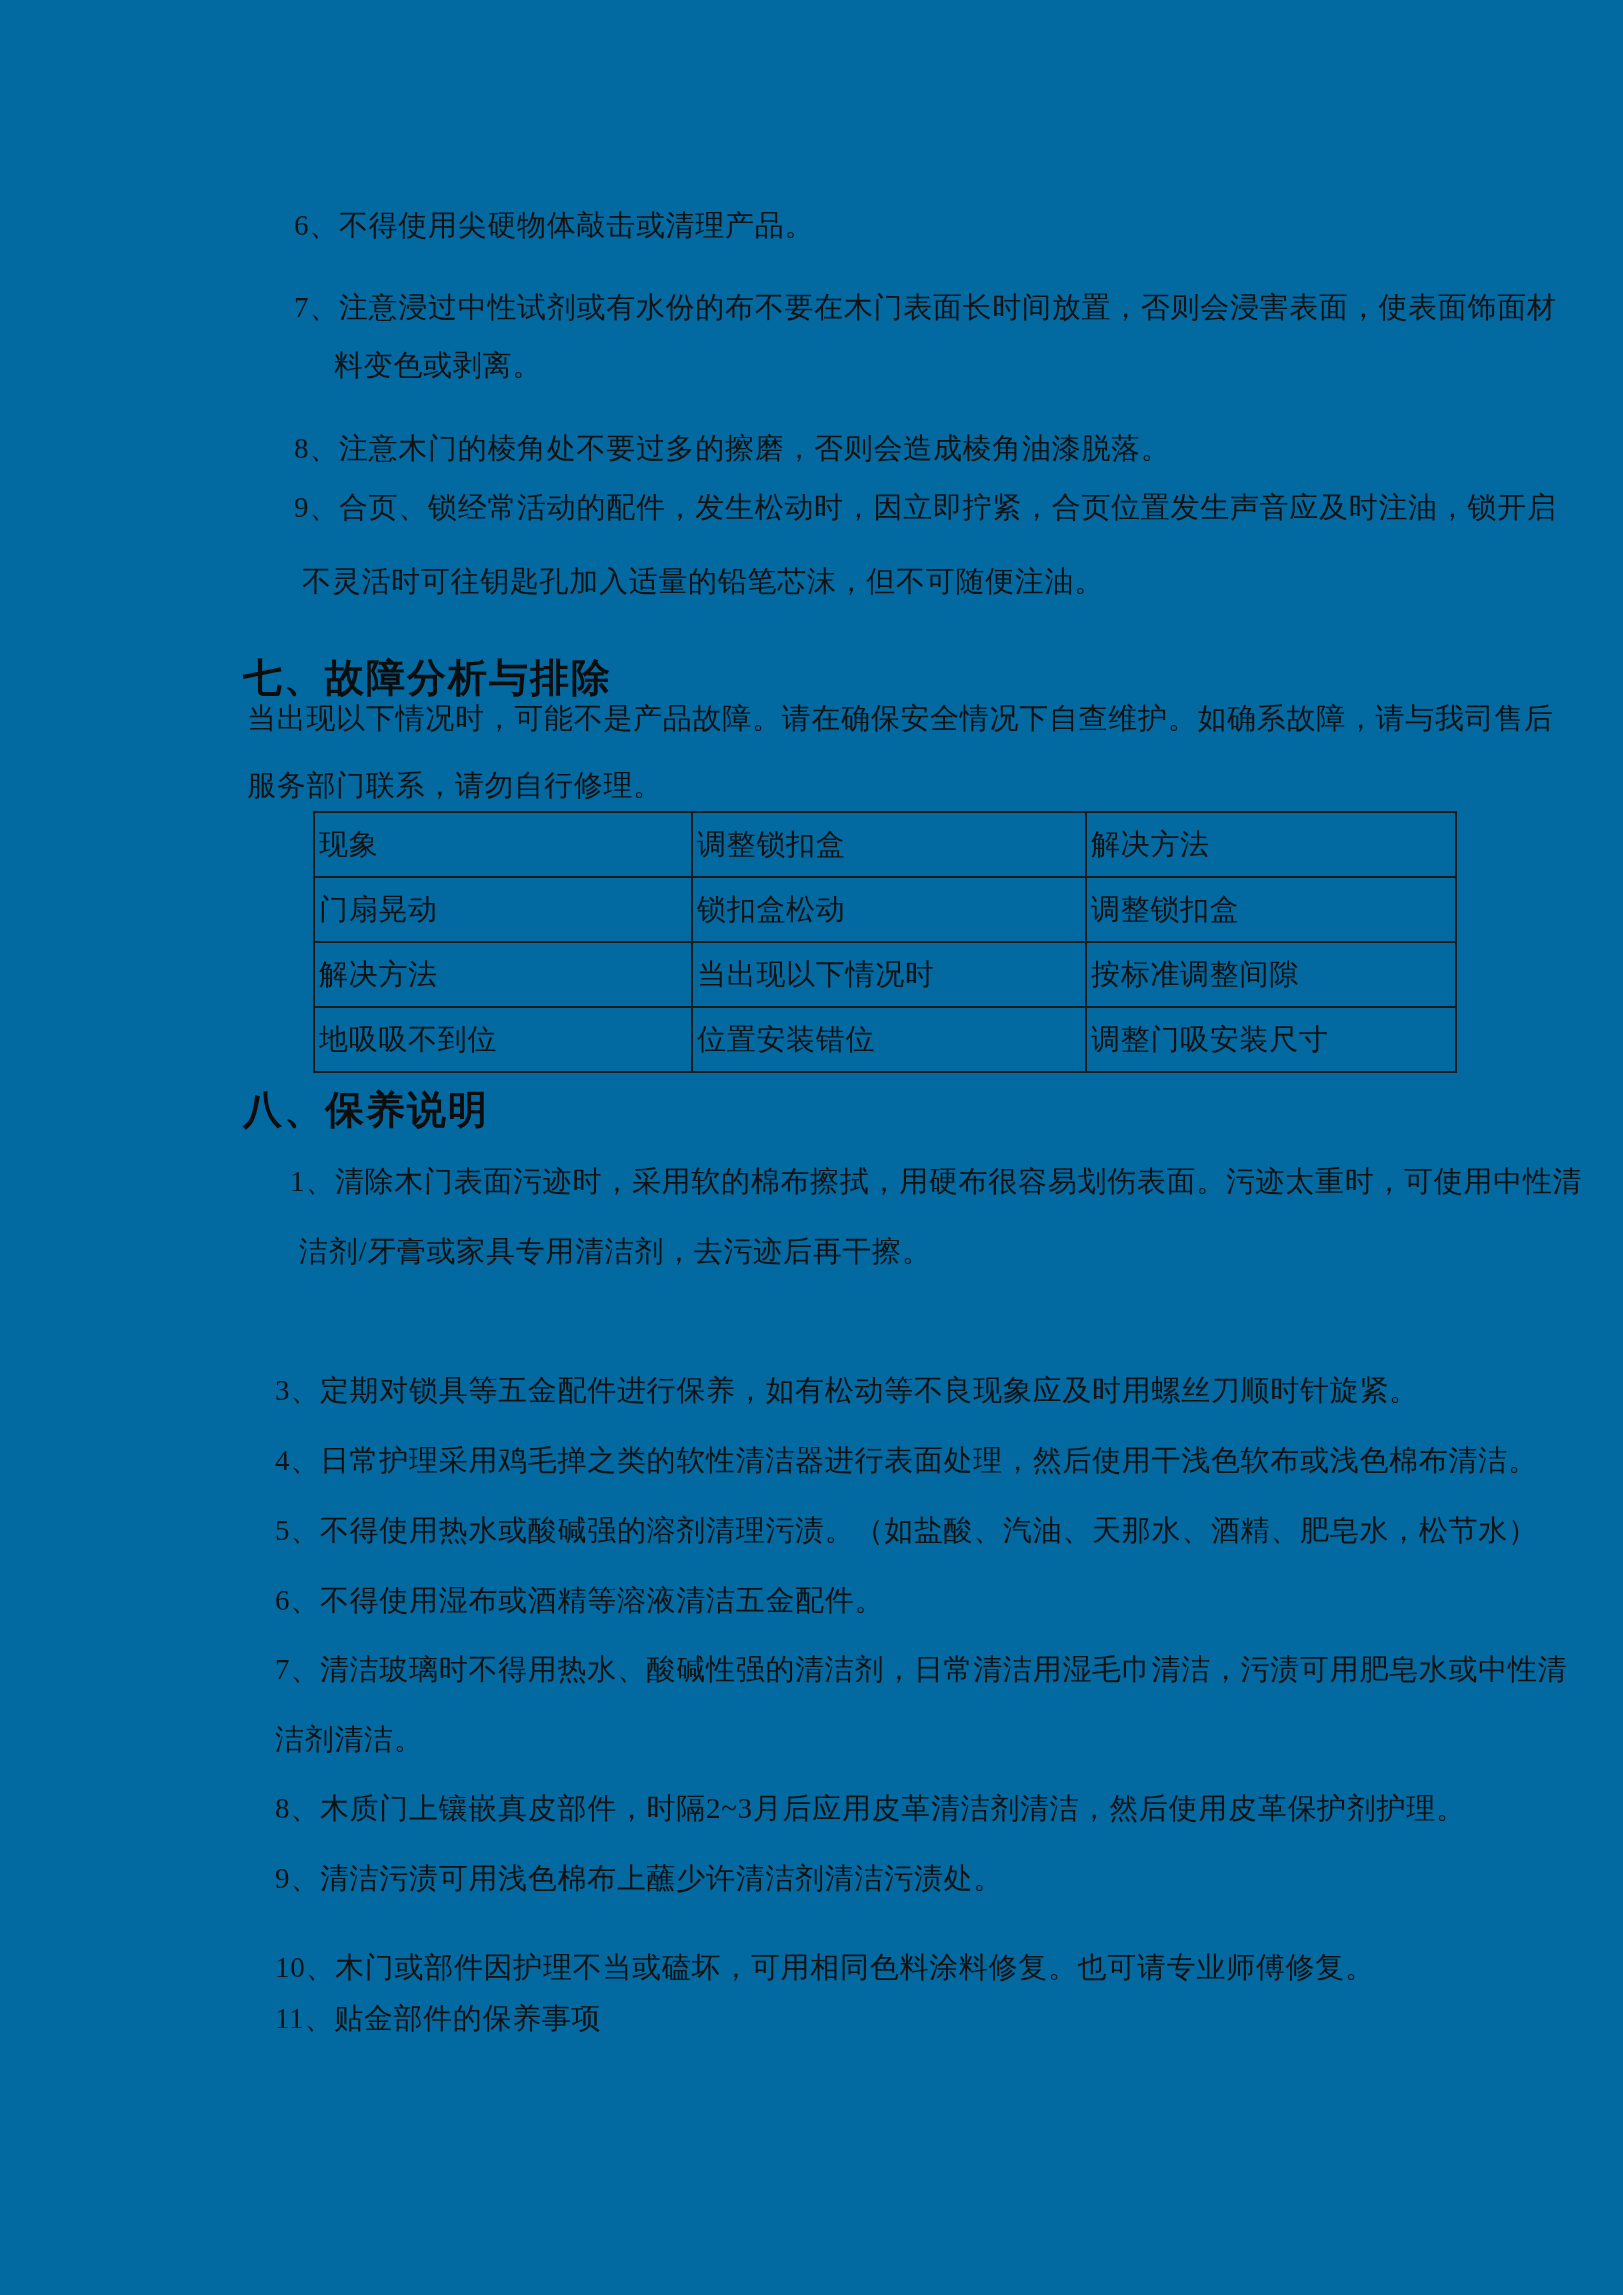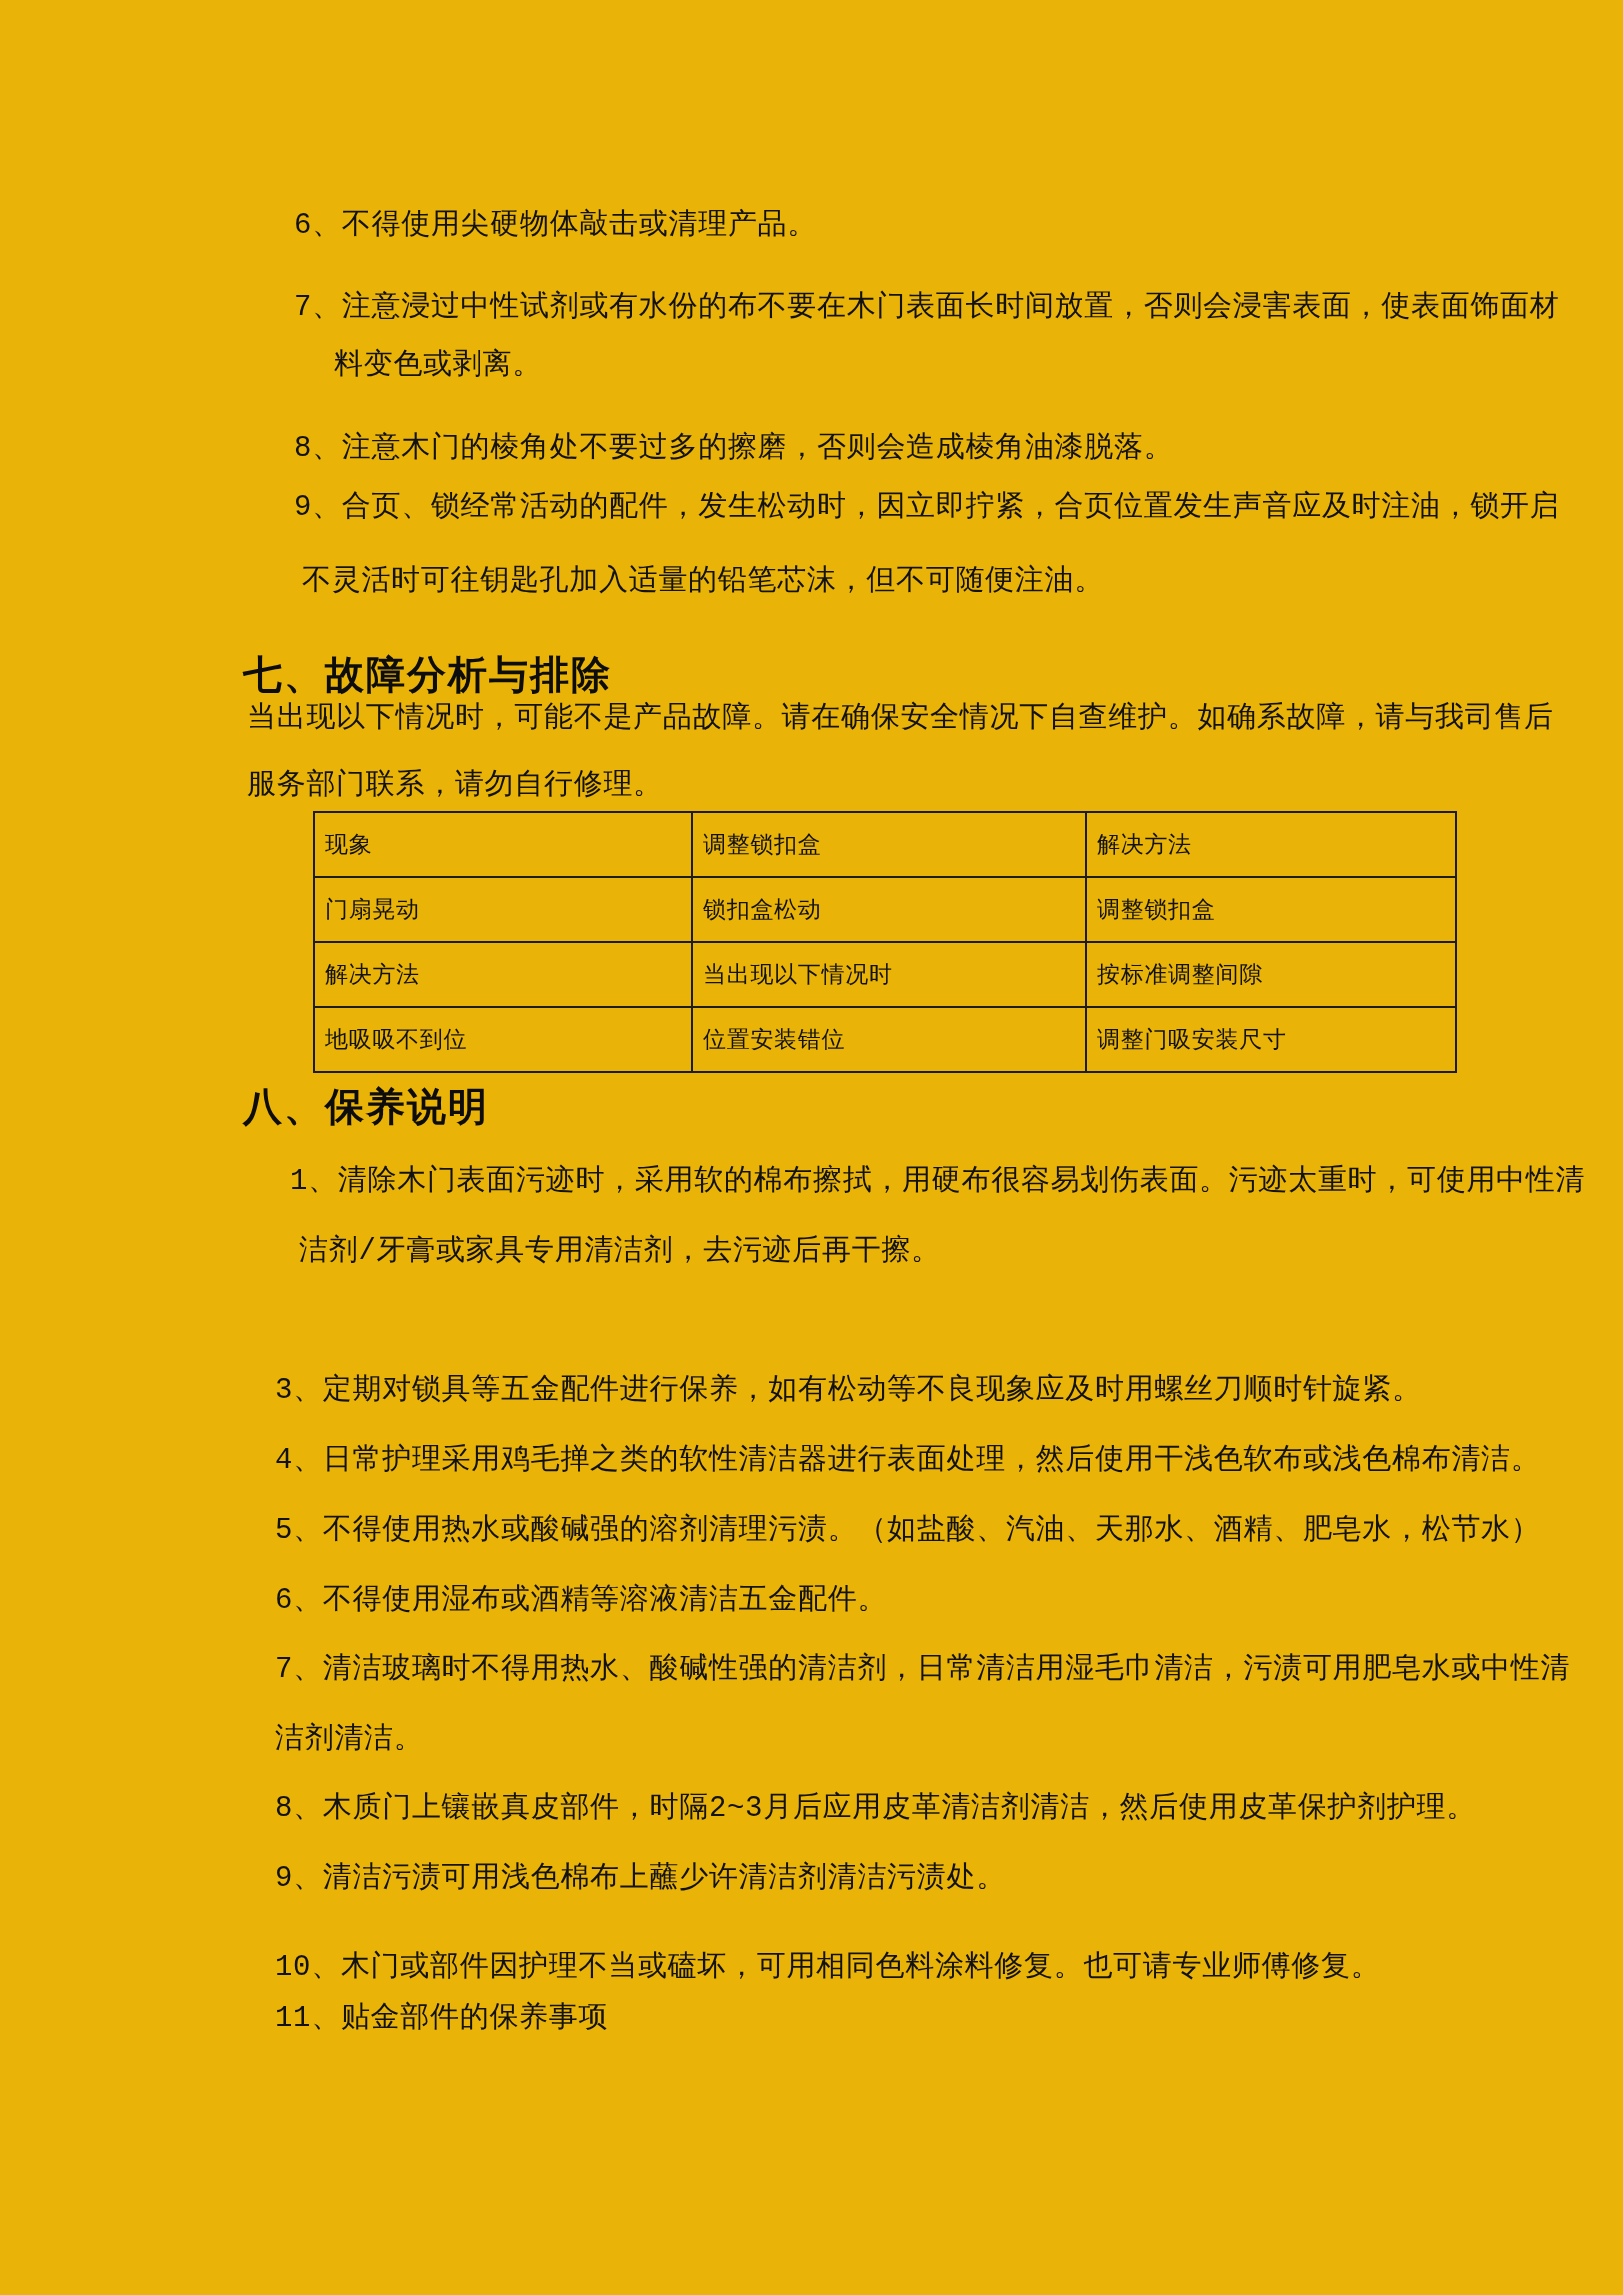--- a/index.html
+++ b/index.html
@@ -4,23 +4,23 @@
 <style>
   html, body {
     margin: 0;
     padding: 0;
     background: #ffffff;
   }
   #page {
     position: relative;
     width: 1623px;
     height: 2295px;
-    background: #eab308;
+    background: #0369a1;
     overflow: hidden;
-    font-family: Liberation Mono, monospace;
+    font-family: Liberation Serif, serif;
     color: #121212;
   }
   .line {
     position: absolute;
     font-size: 29px;
     line-height: 37px;
     letter-spacing: 0.7px;
     white-space: nowrap;
     color: #121212;
   }
@@ -37,23 +37,23 @@
     position: absolute;
     top: 811px;
     left: 313px;
     width: 1143px;
     border-collapse: collapse;
     table-layout: fixed;
   }
   table.fault-table td {
     border: 2px solid #1c1c1c;
     height: 63px;
-    font-size: 23px;
+    font-size: 29px;
     letter-spacing: 0.7px;
-    padding: 0 0 0 10px;
+    padding: 0 0 0 4px;
     vertical-align: middle;
     color: #121212;
     white-space: nowrap;
     overflow: hidden;
   }
 </style>
 </head>
 <body>
 
 <div id="page">

